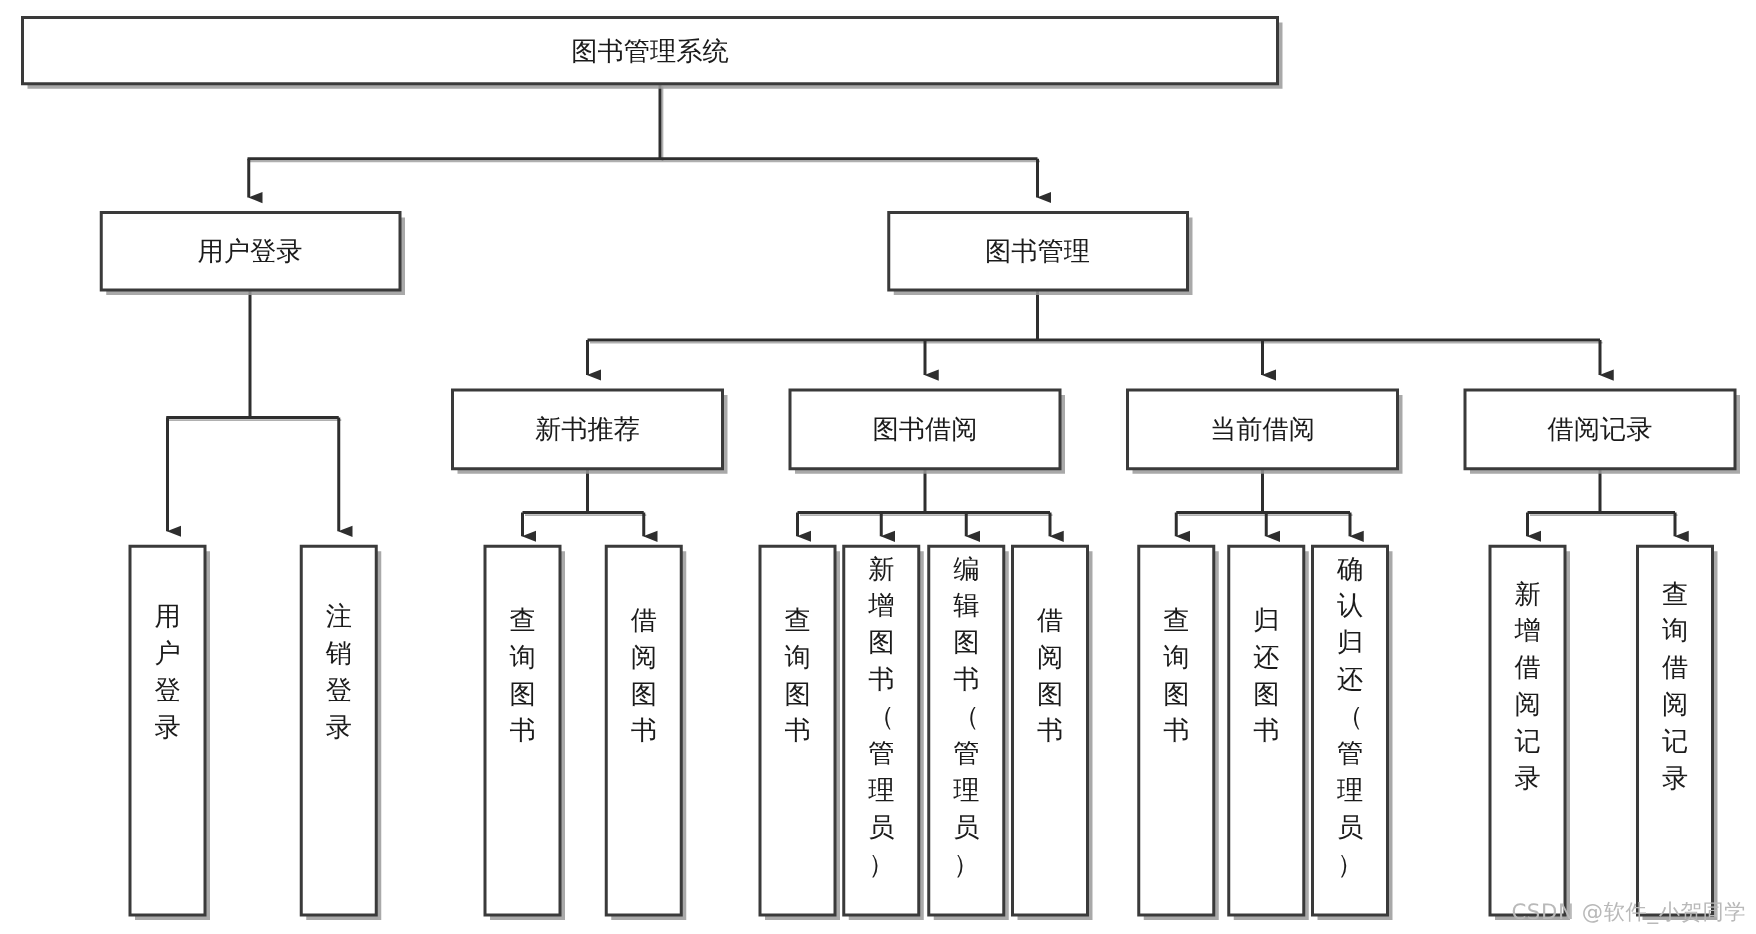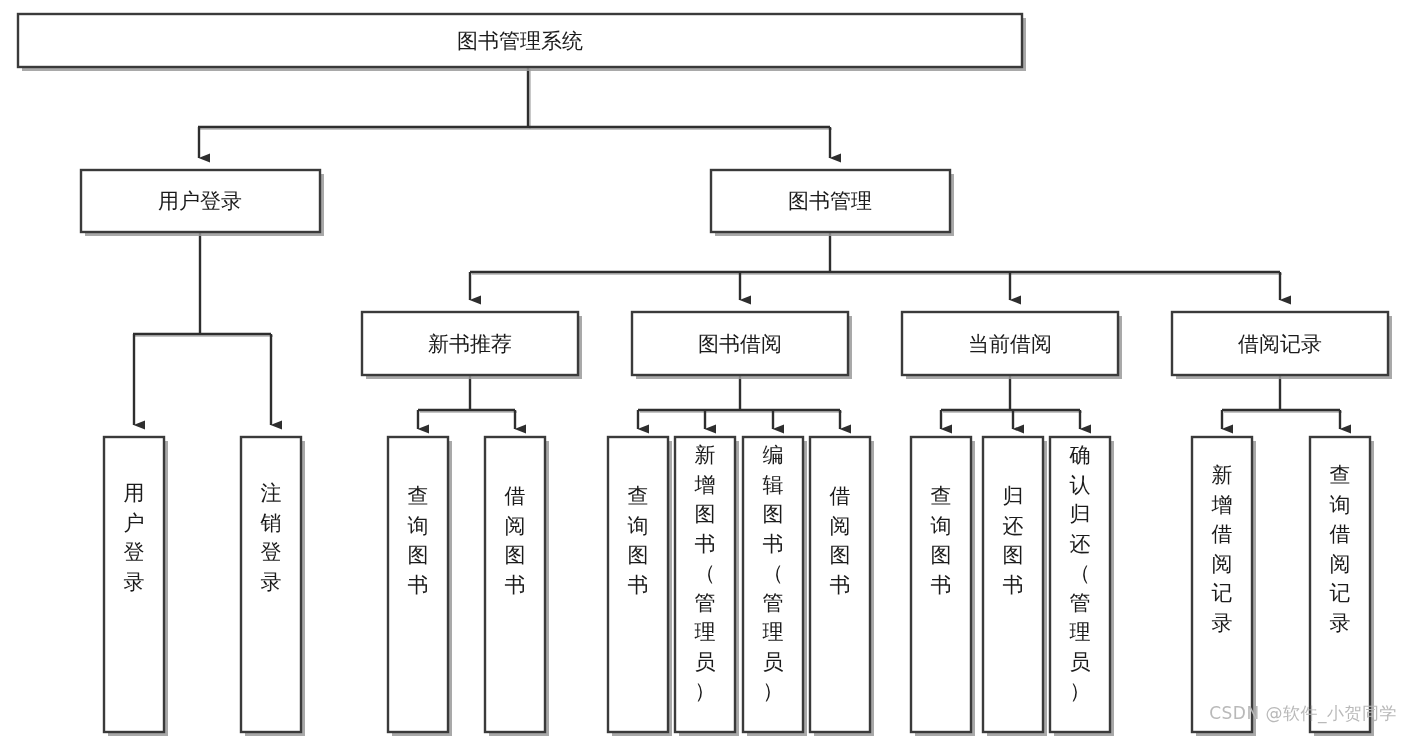--- a/index.html
+++ b/index.html
@@ -58,21 +58,21 @@
   }
   .node-label-v {
     font-family: "DejaVu Sans", "Liberation Sans", sans-serif;
     font-size: 21px;
     fill: #1b1b1b;
     text-anchor: middle;
   }
   .watermark {
     position: absolute;
     right: 8px;
-    bottom: 22px;
+    bottom: 6px;
     font-family: "DejaVu Sans", "Liberation Sans", sans-serif;
     font-size: 17px;
     color: #b9b9b9;
     white-space: nowrap;
     letter-spacing: 0.5px;
     user-select: none;
   }
 </style>
 </head>
 <body>

